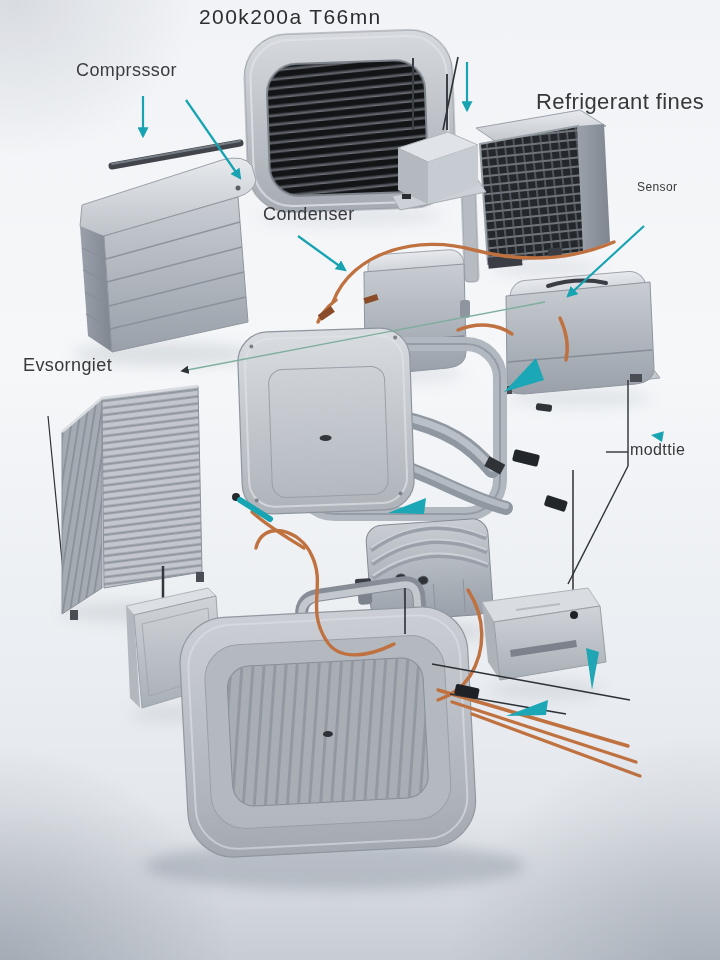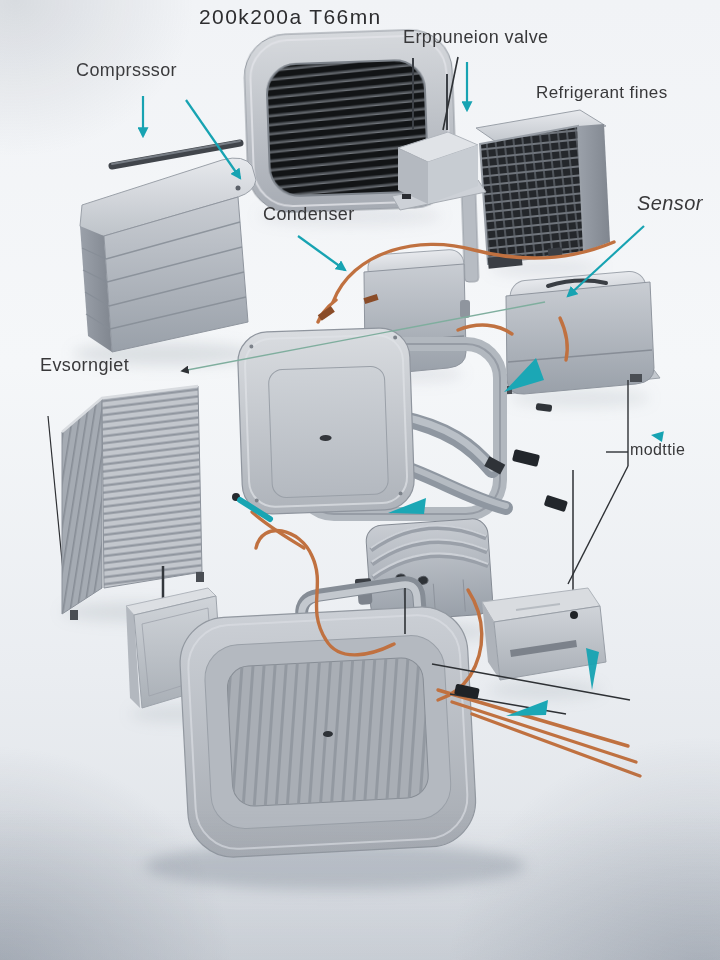--- a/index.html
+++ b/index.html
@@ -18,24 +18,24 @@
   .floor{position:absolute;left:0;bottom:0;width:100%;height:150px;
     background:linear-gradient(rgba(120,130,145,0),rgba(115,125,140,.20));pointer-events:none;}
   svg{position:absolute;left:0;top:0;}
   .lbl{
     position:absolute;color:#38383a;font-weight:500;letter-spacing:.4px;
     white-space:nowrap;user-select:none;
   }
   .lbl-title{left:199px;top:5px;font-size:21px;letter-spacing:1.4px;color:#2d2d2f;}
   .lbl-expansion{left:403px;top:27px;font-size:18px;}
   .lbl-compressor{left:76px;top:60px;font-size:18px;}
-  .lbl-refrigerant{left:536px;top:83px;font-size:17px;}
+  .lbl-refrigerant{left:536px;top:89px;font-size:22px;}
   .lbl-condenser{left:263px;top:204px;font-size:18px;}
-  .lbl-sensor{left:637px;top:192px;font-size:20px;font-style:italic;}
-  .lbl-evaporator{left:40px;top:355px;font-size:18px;}
+  .lbl-sensor{left:637px;top:180px;font-size:12px;}
+  .lbl-evaporator{left:23px;top:355px;font-size:18px;}
   .lbl-module{left:630px;top:430px;font-size:16px;display:flex;align-items:center;flex-direction:column;}
   .mod-arrow{display:inline-block;width:0;height:0;margin-right:1px;
     border-top:6px solid transparent;border-bottom:5px solid transparent;
     border-right:12px solid #17a3b2;transform:rotate(10deg);}
 </style>
 </head>
 <body>
 
 <div class="stage">
 
@@ -308,21 +308,20 @@
     <line x1="467" y1="62" x2="467" y2="110" marker-end="url(#mTeal)"></line>
     <line x1="298" y1="236" x2="345" y2="270" marker-end="url(#mTeal)"></line>
     <line x1="644" y1="226" x2="568" y2="296" marker-end="url(#mTeal)"></line>
     <polygon points="536,358 504,392 544,380" fill="#1ba7b5" stroke="none"></polygon>
     <polygon points="426,498 388,513 424,514" fill="#1ba7b5" stroke="none"></polygon>
     <polygon points="548,700 506,716 546,715" fill="#1ba7b5" stroke="none"></polygon>
   </g>
 </svg>
 
 <div class="lbl lbl-title">200k200a T66mn</div>
-<div class="lbl lbl-expansion">Erppuneion valve</div>
 <div class="lbl lbl-compressor">Comprsssor</div>
 <div class="lbl lbl-refrigerant">Refrigerant fines</div>
 <div class="lbl lbl-condenser">Condenser</div>
 <div class="lbl lbl-sensor">Sensor</div>
 <div class="lbl lbl-evaporator">Evsorngiet</div>
 <div class="lbl lbl-module">
   <span class="mod-arrow"></span>
   <span>modttie</span>
 </div>
 

